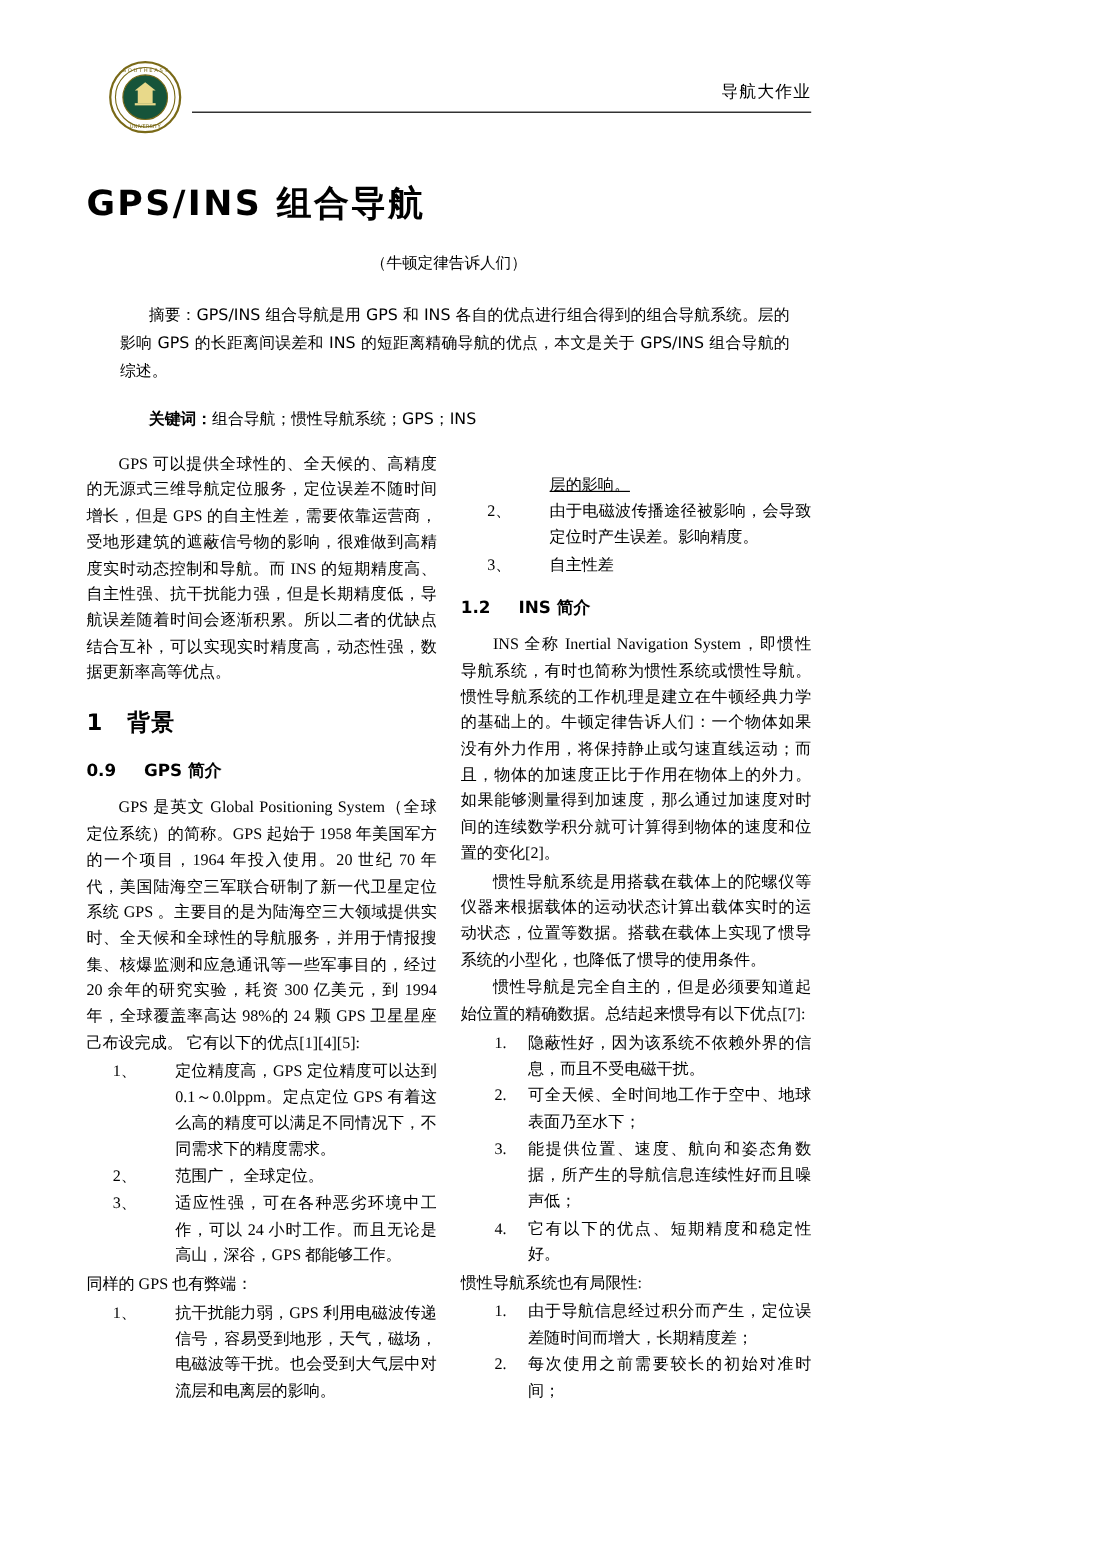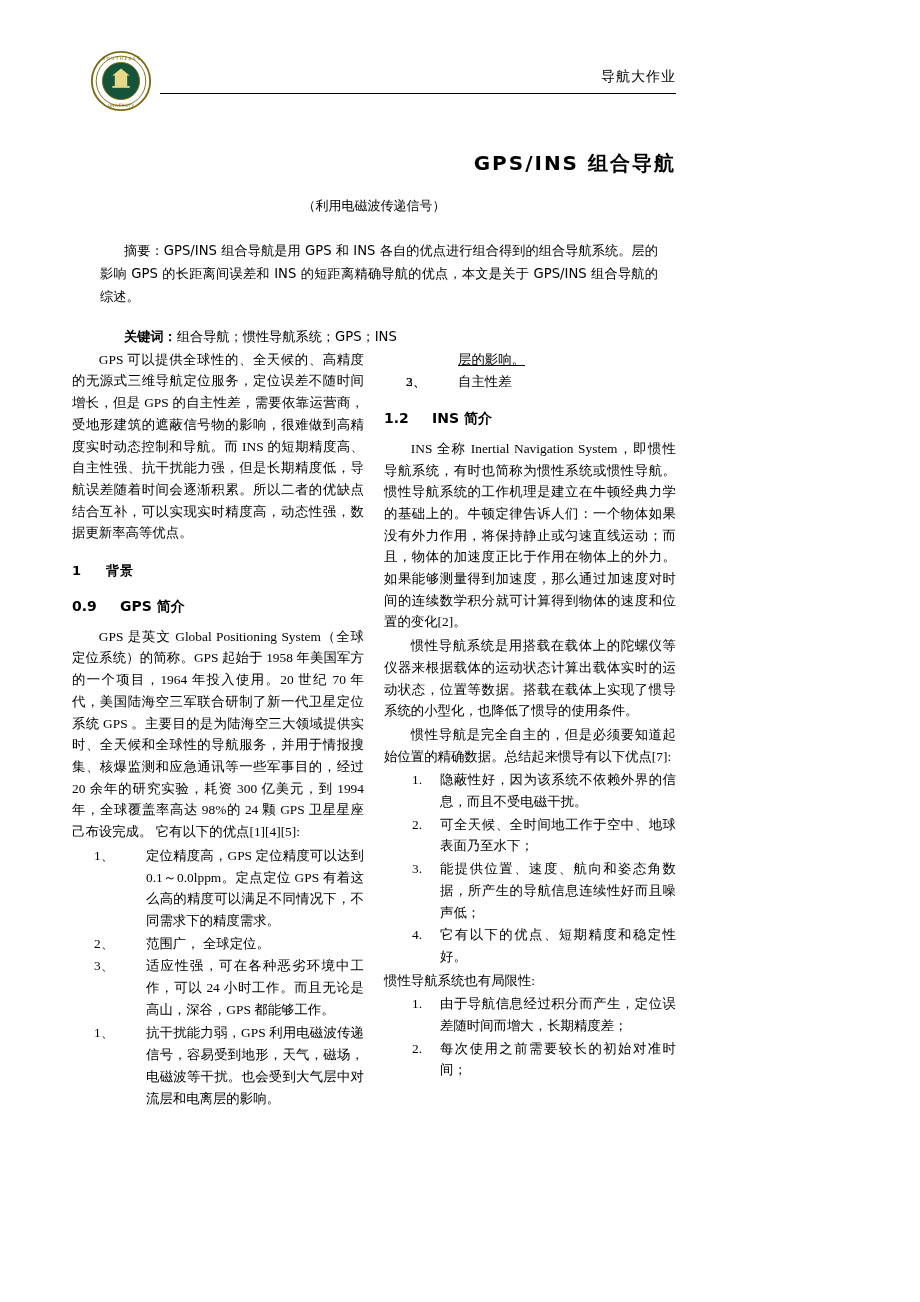--- a/index.html
+++ b/index.html
@@ -46,23 +46,23 @@
   .header-rule {
     position: absolute;
     left: 88px;
     right: 0;
     top: 47px;
     border-bottom: 1px solid #000;
   }
 
   
   .doc-title {
-    text-align: right;
-    font-family: "DejaVu Sans", sans-serif;
-    font-size: 20px;
+    text-align: left;
+    font-family: "DejaVu Sans", sans-serif;
+    font-size: 29px;
     font-weight: bold;
     letter-spacing: 2px;
     margin-top: 36px;
   }
   .doc-affil {
     text-align: center;
     font-size: 13px;
     margin-top: 20px;
     font-family: "DejaVu Sans", sans-serif;
   }
@@ -80,37 +80,39 @@
     margin: 18px 18px 0 28px;
     font-family: "DejaVu Sans", sans-serif;
     font-size: 13.2px;
     line-height: 1.7;
     text-indent: 24px;
   }
 
   
   .columns {
     display: flex;
+    margin-top: 14px;
     gap: 20px;
+    align-items: flex-end;
   }
   .col {
     width: 369px;
     font-size: 13.4px;
     line-height: 1.62;
     text-align: justify;
   }
   .col p {
     margin: 0 0 2px 0;
     text-indent: 2em;
   }
   .col p.noindent { text-indent: 0; }
 
   h2.sec {
     font-family: "DejaVu Sans", sans-serif;
-    font-size: 13px;
+    font-size: 19px;
     font-weight: bold;
     margin: 16px 0 10px 0;
     letter-spacing: 1px;
   }
   h2.sec .num { display: inline-block; width: 34px; }
   h3.sub {
     font-family: "DejaVu Sans", sans-serif;
     font-size: 14px;
     font-weight: bold;
     margin: 14px 0 8px 0;
@@ -163,21 +165,21 @@
       <polygon points="50,30 36,41 64,41" fill="#e8d98a"></polygon>
       <rect x="36" y="58" width="28" height="3" fill="#e8d98a"></rect>
       <text x="50" y="16" font-size="7" fill="#7a6a18" text-anchor="middle" font-family="DejaVu Sans, sans-serif">S O U T H E A S T</text>
       <text x="50" y="92" font-size="7" fill="#7a6a18" text-anchor="middle" font-family="DejaVu Sans, sans-serif">UNIVERSITY</text>
     </svg>
     <div class="header-title">导航大作业</div>
     <div class="header-rule"></div>
   </div>
 
   <div class="doc-title">GPS/INS 组合导航</div>
-  <div class="doc-affil">（利用电磁波传递信号）</div>
+  <div class="doc-affil">（牛顿定律告诉人们）</div>
 
   <div class="abstract">
     <b>摘要：</b><span>GPS/INS 组合导航是用 GPS 和 INS 各自的优点进行组合得到的组合导航系统。层的影响 GPS 的长距离间误差和 INS 的短距离精确导航的优点，本文是关于 GPS/INS 组合导航的综述。</span>
   </div>
   <div class="keywords">
     <b>关键词：</b><span>组合导航；惯性导航系统；GPS；INS</span>
   </div>
 
   <div class="columns">
 
@@ -202,37 +204,39 @@
         <li>
           <span class="mk">2、</span>
           <span>范围广， 全球定位。</span>
         </li>
         <li>
           <span class="mk">3、</span>
           <span>适应性强，可在各种恶劣环境中工作，可以 24 小时工作。而且无论是高山，深谷，GPS 都能够工作。</span>
         </li>
       </ul>
 
+      <p class="noindent">同样的 GPS 也有弊端：</p>
 
       <ul class="cjk-list">
         <li>
           <span class="mk">1、</span>
           <span>抗干扰能力弱，GPS 利用电磁波传递信号，容易受到地形，天气，磁场，电磁波等干扰。也会受到大气层中对流层和电离层的影响。</span>
         </li>
       </ul>
     </div>
 
     <div class="col">
       <ul class="cjk-list tight">
         <li style="padding-left:74px;text-decoration:underline;">
           
           <span>层的影响。</span>
         </li>
         <li>
           <span class="mk">2、</span>
+          <span>由于电磁波传播途径被影响，会导致定位时产生误差。影响精度。</span>
         </li>
         <li>
           <span class="mk">3、</span>
           <span>自主性差</span>
         </li>
       </ul>
 
 
       <h3 class="sub">
         <span class="num">1.2</span><span>INS 简介</span>

